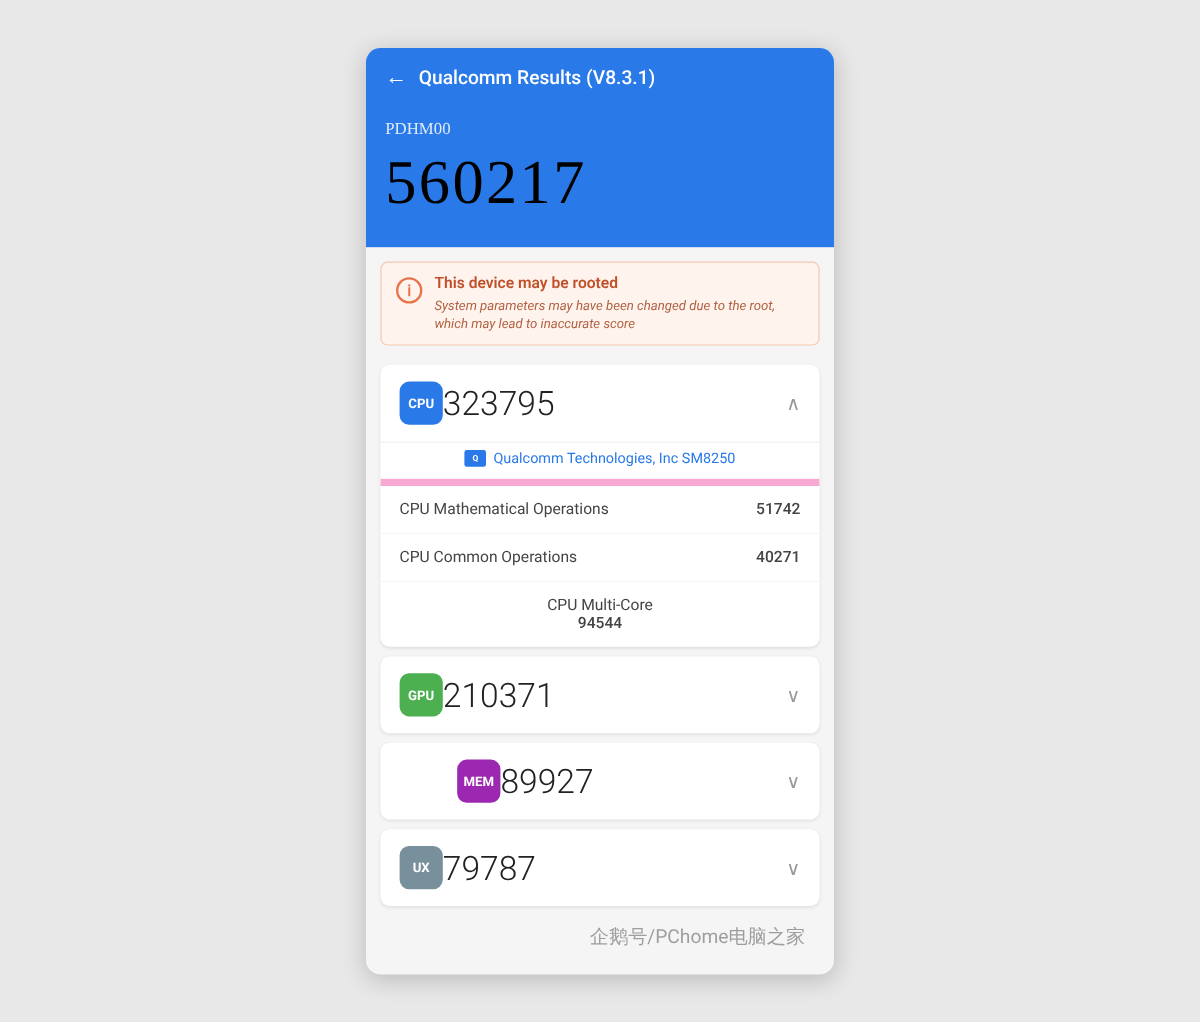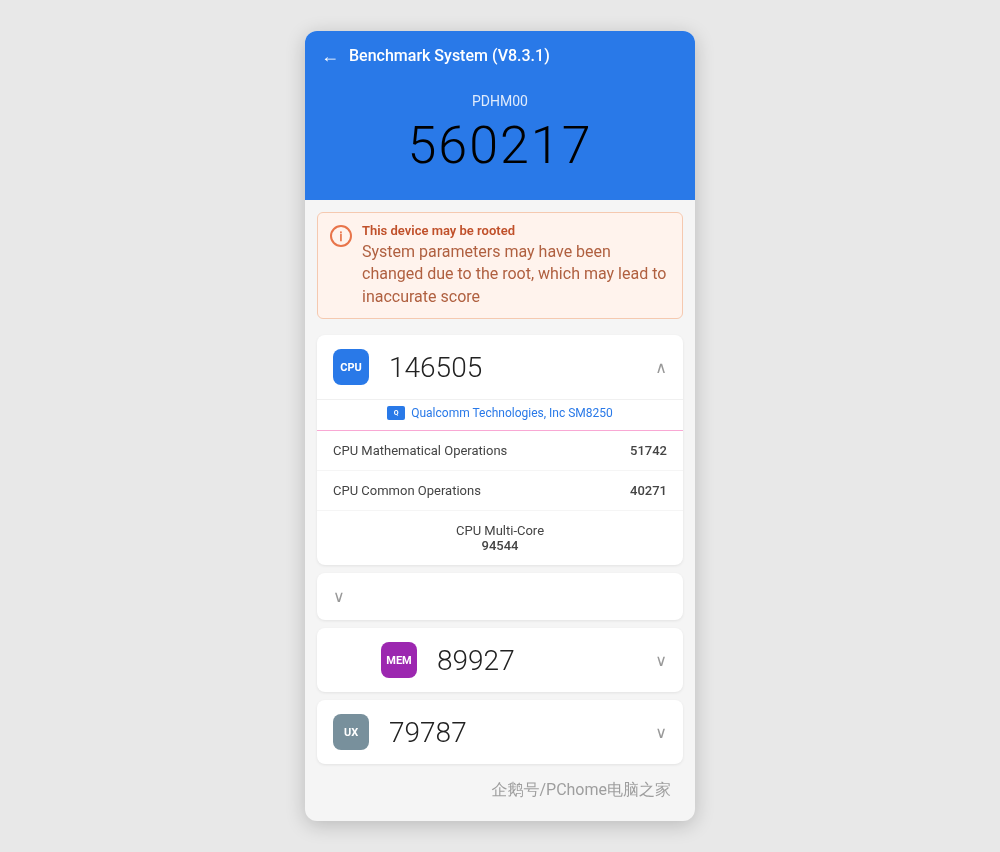--- a/index.html
+++ b/index.html
@@ -33,22 +33,23 @@
       font-size: 18px;
       color: white;
       cursor: pointer;
     }
     .header-title {
       font-size: 16px;
       font-weight: 500;
       color: white;
     }
     .score-section {
-      text-align: center;
+      text-align: left;
       padding: 10px 0 24px 0;
+      font-family: Liberation Serif, serif;
     }
     .device-name {
       font-size: 14px;
       color: rgba(255,255,255,0.85);
       margin-bottom: 6px;
     }
     .total-score {
       font-size: 52px;
       font-weight: 300;
       color: #000000;
@@ -81,23 +82,24 @@
       font-weight: bold;
     }
     .warning-text-block {}
     .warning-title {
       font-size: 13px;
       font-weight: 600;
       color: #c0502a;
       margin-bottom: 3px;
     }
     .warning-desc {
-      font-size: 16px;
+      font-size: 11px;
       color: #b06040;
       line-height: 1.4;
+      font-style: italic;
     }
     .content-area {
       padding: 4px 12px 12px 12px;
     }
     .section-card {
       background: white;
       border-radius: 8px;
       margin-bottom: 8px;
       overflow: hidden;
       box-shadow: 0 1px 3px rgba(0,0,0,0.08);
@@ -105,21 +107,21 @@
     .section-header {
       display: flex;
       align-items: center;
       justify-content: space-between;
       padding: 14px 16px;
       cursor: pointer;
     }
     .section-header-left {
       display: flex;
       align-items: center;
-      gap: 20px;
+      gap: 0;
     }
     .badge {
       width: 36px;
       height: 36px;
       border-radius: 8px;
       display: flex;
       align-items: center;
       justify-content: center;
       font-size: 11px;
       font-weight: 700;
@@ -156,21 +158,21 @@
       justify-content: center;
       font-size: 7px;
       color: white;
       font-weight: bold;
     }
     .chip-name {
       font-size: 12px;
       color: #2979e8;
     }
     .sub-items {
-      border-top: 1px solid #f9a8d4;
+      border-top: 6px solid #f9a8d4;
     }
     .sub-item {
       display: flex;
       justify-content: space-between;
       align-items: center;
       padding: 12px 16px;
       border-bottom: 1px solid #f5f5f5;
     }
     .sub-item:last-child {
       border-bottom: none;
@@ -193,21 +195,21 @@
     }
   </style>
 </head>
 <body>
 
 <div class="phone-container">
 
   <div class="header">
     <div class="header-nav">
       <span class="back-arrow">←</span>
-      <span class="header-title">Benchmark System (V8.3.1)</span>
+      <span class="header-title">Qualcomm Results (V8.3.1)</span>
     </div>
     <div class="score-section">
       <div class="device-name">PDHM00</div>
       <div class="total-score">560217</div>
     </div>
   </div>
 
   <div class="warning-banner">
     <div class="warning-icon">
       <span class="warning-icon-inner">ℹ</span>
@@ -217,21 +219,21 @@
       <div class="warning-desc">System parameters may have been changed due to the root, which may lead to inaccurate score</div>
     </div>
   </div>
 
   <div class="content-area">
 
     <div class="section-card">
       <div class="section-header">
         <div class="section-header-left">
           <div class="badge badge-cpu">CPU</div>
-          <span class="section-score">146505</span>
+          <span class="section-score">323795</span>
         </div>
         <span class="chevron">∧</span>
       </div>
       <div class="chip-info">
         <div class="chip-icon">Q</div>
         <span class="chip-name">Qualcomm Technologies, Inc SM8250</span>
       </div>
       <div class="sub-items">
         <div class="sub-item">
           <span class="sub-item-label">CPU Mathematical Operations</span>
@@ -243,20 +245,24 @@
         </div>
         <div class="sub-item">
           <span class="sub-item-label">CPU Multi-Core</span>
           <span class="sub-item-value">94544</span>
         </div>
       </div>
     </div>
 
     <div class="section-card">
       <div class="section-header">
+        <div class="section-header-left">
+          <div class="badge badge-gpu">GPU</div>
+          <span class="section-score">210371</span>
+        </div>
         <span class="chevron">∨</span>
       </div>
     </div>
 
     <div class="section-card">
       <div class="section-header">
         <div class="section-header-left">
           <div class="badge badge-mem">MEM</div>
           <span class="section-score">89927</span>
         </div>

